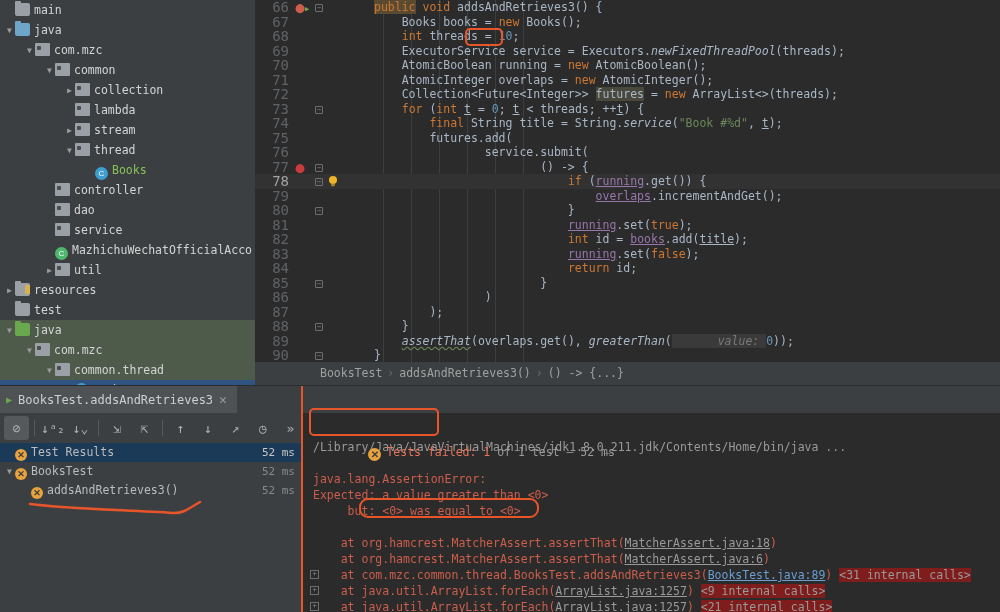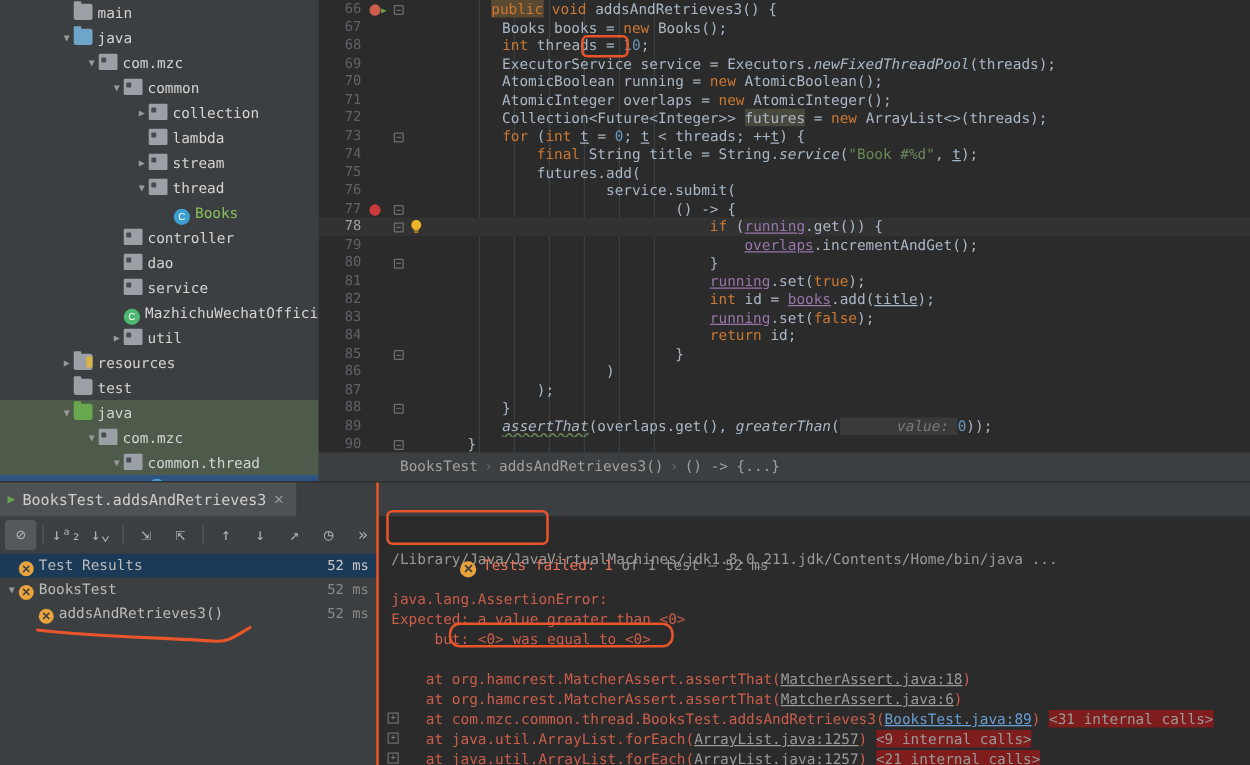--- a/index.html
+++ b/index.html
@@ -14,21 +14,20 @@
 
   
   #project-tree {
     position: absolute; left: 0; top: 0; width: 255px; height: 385px;
     background: #3c3f41; overflow: hidden;
   }
   .tree-row {
     position: relative; height: 20px; line-height: 20px;
     font-size: 11.5px; color: #bbbbbb; white-space: nowrap;
     font-family: "DejaVu Sans Mono", "Liberation Mono", monospace;
-    padding-left: 44px;
   }
   .tree-row.sel-green { background: #4e5b4b; }
   .tree-row.sel-blue  { background: #2f5484; }
   .twisty {
     display: inline-block; width: 11px; text-align: center;
     color: #9a9a9a; font-size: 8px; vertical-align: middle;
   }
   .ic { display:inline-block; width: 15px; height: 13px; vertical-align: -2px; margin-right: 4px; position: relative; }
   .folder-blue  { background:#6ea6c9; border-radius:1px 2px 2px 2px; }
   .folder-blue::before{content:"";position:absolute;left:0;top:-2px;width:6px;height:3px;background:#6ea6c9;border-radius:1px 1px 0 0;}
@@ -54,31 +53,31 @@
     background: #2b2b2b; overflow: hidden;
   }
   .code-line {
     position: relative; height: 14.5px; line-height: 14.5px;
     font-size: 11.5px; white-space: pre; color: #a9b7c6;
     font-family: "DejaVu Sans Mono", "Liberation Mono", monospace;
   }
   .code-line.cur { background: #323232; }
   .gutter-num {
     position: absolute; left: 0; width: 34px; text-align: right;
-    color: #606366; font-size: 11px;
+    color: #606366; font-size: 14px;
   }
   .code-line.cur .gutter-num { color: #a4a3a3; }
   .code-text { position: absolute; left: 119px; }
   .fold { position:absolute; left:60px; top:4px; width:8px; height:8px;
           border:1px solid #6e6e6e; border-radius:1px; color:#8a8a8a;
           font-size:7px; line-height:6px; text-align:center; }
   .indent-guides { position: absolute; left: 0; top: 0; width: 100%; height: 100%; pointer-events:none; }
   .ig { position:absolute; top:0; width:1px; height:362px; background:#3a3f41; }
   .kw       { color: #cc7832; }
-  .kw-hl    { color: #cc7832; background:#5a4a32;margin-left:19px; }
+  .kw-hl    { color: #cc7832; background:#5a4a32; }
   .num      { color: #6897bb; }
   .str      { color: #6a8759; }
   .fn-ital  { color: #a9b7c6; font-style: italic; }
   .field    { color: #9876aa; text-decoration: underline; }
   .localvar { color: #a9b7c6; text-decoration: underline; }
   .hl-ident { background: #49483c; }
   .hint     { color: #7a7a7a; background:#3a3a3a; font-style: italic; padding-left: 39px; }
   .static-it{ color: #a9b7c6; font-style: italic; text-decoration: underline wavy #6a8759; }
   .bulb { position:absolute; left:72px; top:1px; width:12px; height:12px; }
   .gm { position:absolute; left:40px; top:1px; font-size:9px; }

